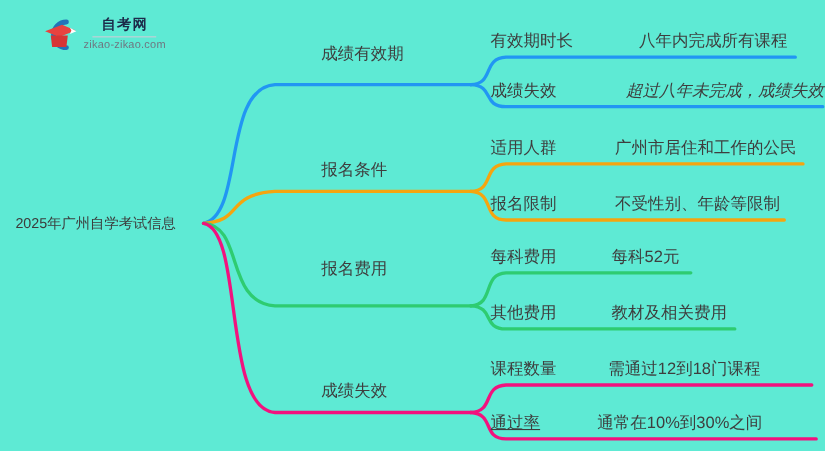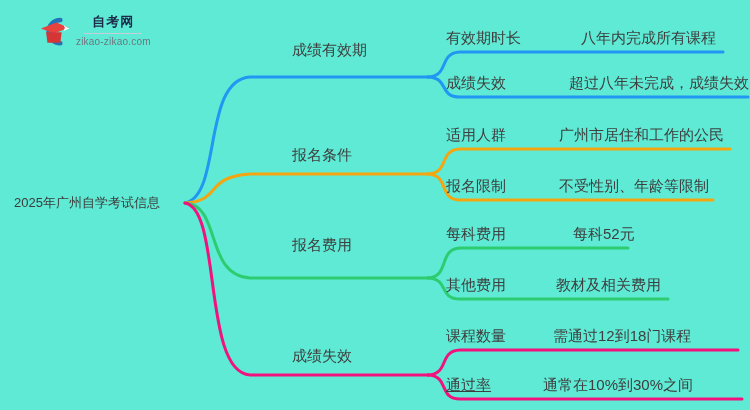--- a/index.html
+++ b/index.html
@@ -30,24 +30,24 @@
   .b1r1-label{left:446px;top:28px;}
   .b1r2-label{left:446px;top:73px;}
   .b2r1-label{left:446px;top:125px;}
   .b2r2-label{left:446px;top:176px;}
   .b3r1-label{left:446px;top:224px;}
   .b3r2-label{left:446px;top:275px;}
   .b4r1-label{left:446px;top:326px;}
   .b4r2-label{left:446px;top:375px;text-decoration:underline;}
   
   .b1r1-value{left:581px;top:28px;}
-  .b1r2-value{left:569px;top:73px;}
+  .b1r2-value{left:569px;top:73px;font-style:italic;}
   .b2r1-value{left:559px;top:125px;}
   .b2r2-value{left:559px;top:176px;}
-  .b3r1-value{left:556px;top:224px;margin-left:17px;}
+  .b3r1-value{left:556px;top:224px;}
   .b3r2-value{left:556px;top:275px;}
   .b4r1-value{left:553px;top:326px;}
   .b4r2-value{left:543px;top:375px;}
   
   .logo{position:absolute;left:28px;top:10px;display:flex;align-items:center;}
   .logo-icon{width:44px;height:42px;}
   .logo-text{margin-left:4px;display:flex;flex-direction:column;align-items:center;}
   .logo-name{
     font-size:13px;font-weight:bold;color:#1c2b4a;
     letter-spacing:1px;line-height:16px;padding:0 4px 3px 4px;

